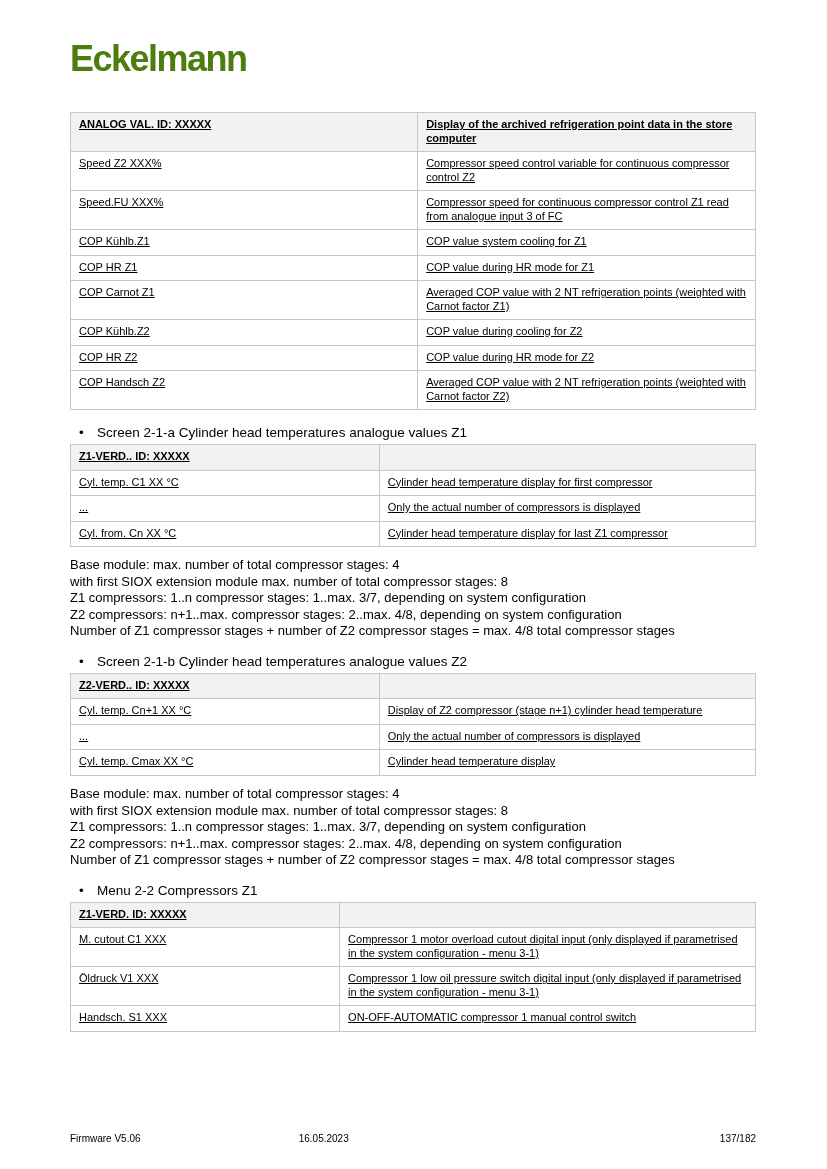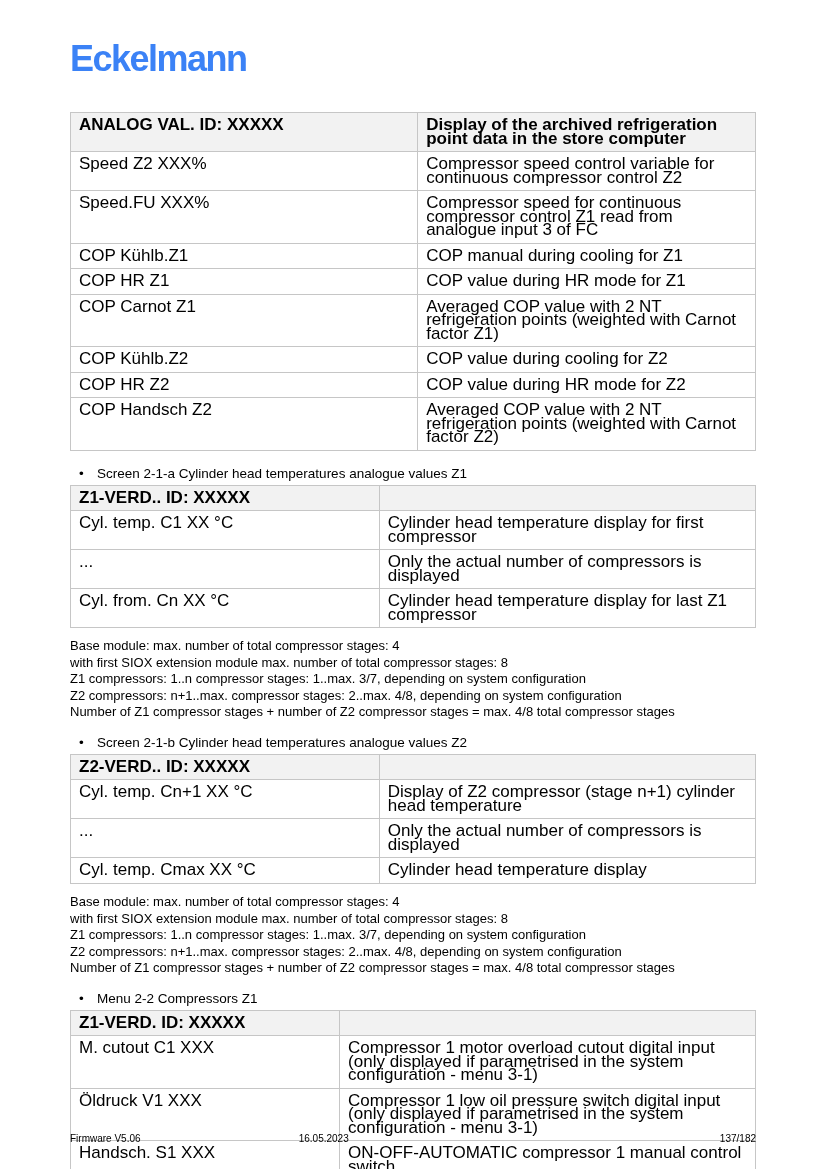--- a/index.html
+++ b/index.html
@@ -12,29 +12,30 @@
   .page { position: relative; width: 827px; height: 1169px; overflow: hidden; background: #fff; }
   .content { padding: 0 71px 0 70px; }
 
   .logo {
     padding-top: 41px;
     margin-bottom: 35px;
     font-size: 36px;
     line-height: 36px;
     font-weight: bold;
     letter-spacing: -1.5px;
-    color: #3b82f6;
+    color: #4d7c0f;
   }
 
   table.t {
     width: 100%;
     border-collapse: collapse;
     table-layout: fixed;
-    font-size: 17px;
+    font-size: 11px;
     line-height: 13.5px;
+    text-decoration: underline;
   }
   .t th, .t td {
     border: 1px solid #c6c6c6;
     padding: 5px 8px 6px 8px;
     vertical-align: top;
     text-align: left;
     word-wrap: break-word;
   }
   .t th { background: #f2f2f2; font-weight: bold; }
   .t1 th:first-child, .t1 td:first-child { width: 48.2%; }
@@ -88,21 +89,21 @@
           <tr>
             <td>Speed Z2 XXX%</td>
             <td>Compressor speed control variable for continuous compressor control Z2</td>
           </tr>
           <tr>
             <td>Speed.FU XXX%</td>
             <td>Compressor speed for continuous compressor control Z1 read from analogue input 3 of FC</td>
           </tr>
           <tr>
             <td>COP Kühlb.Z1</td>
-            <td>COP manual during cooling for Z1</td>
+            <td>COP value system cooling for Z1</td>
           </tr>
           <tr>
             <td>COP HR Z1</td>
             <td>COP value during HR mode for Z1</td>
           </tr>
           <tr>
             <td>COP Carnot Z1</td>
             <td>Averaged COP value with 2 NT refrigeration points (weighted with Carnot factor Z1)</td>
           </tr>
           <tr>

